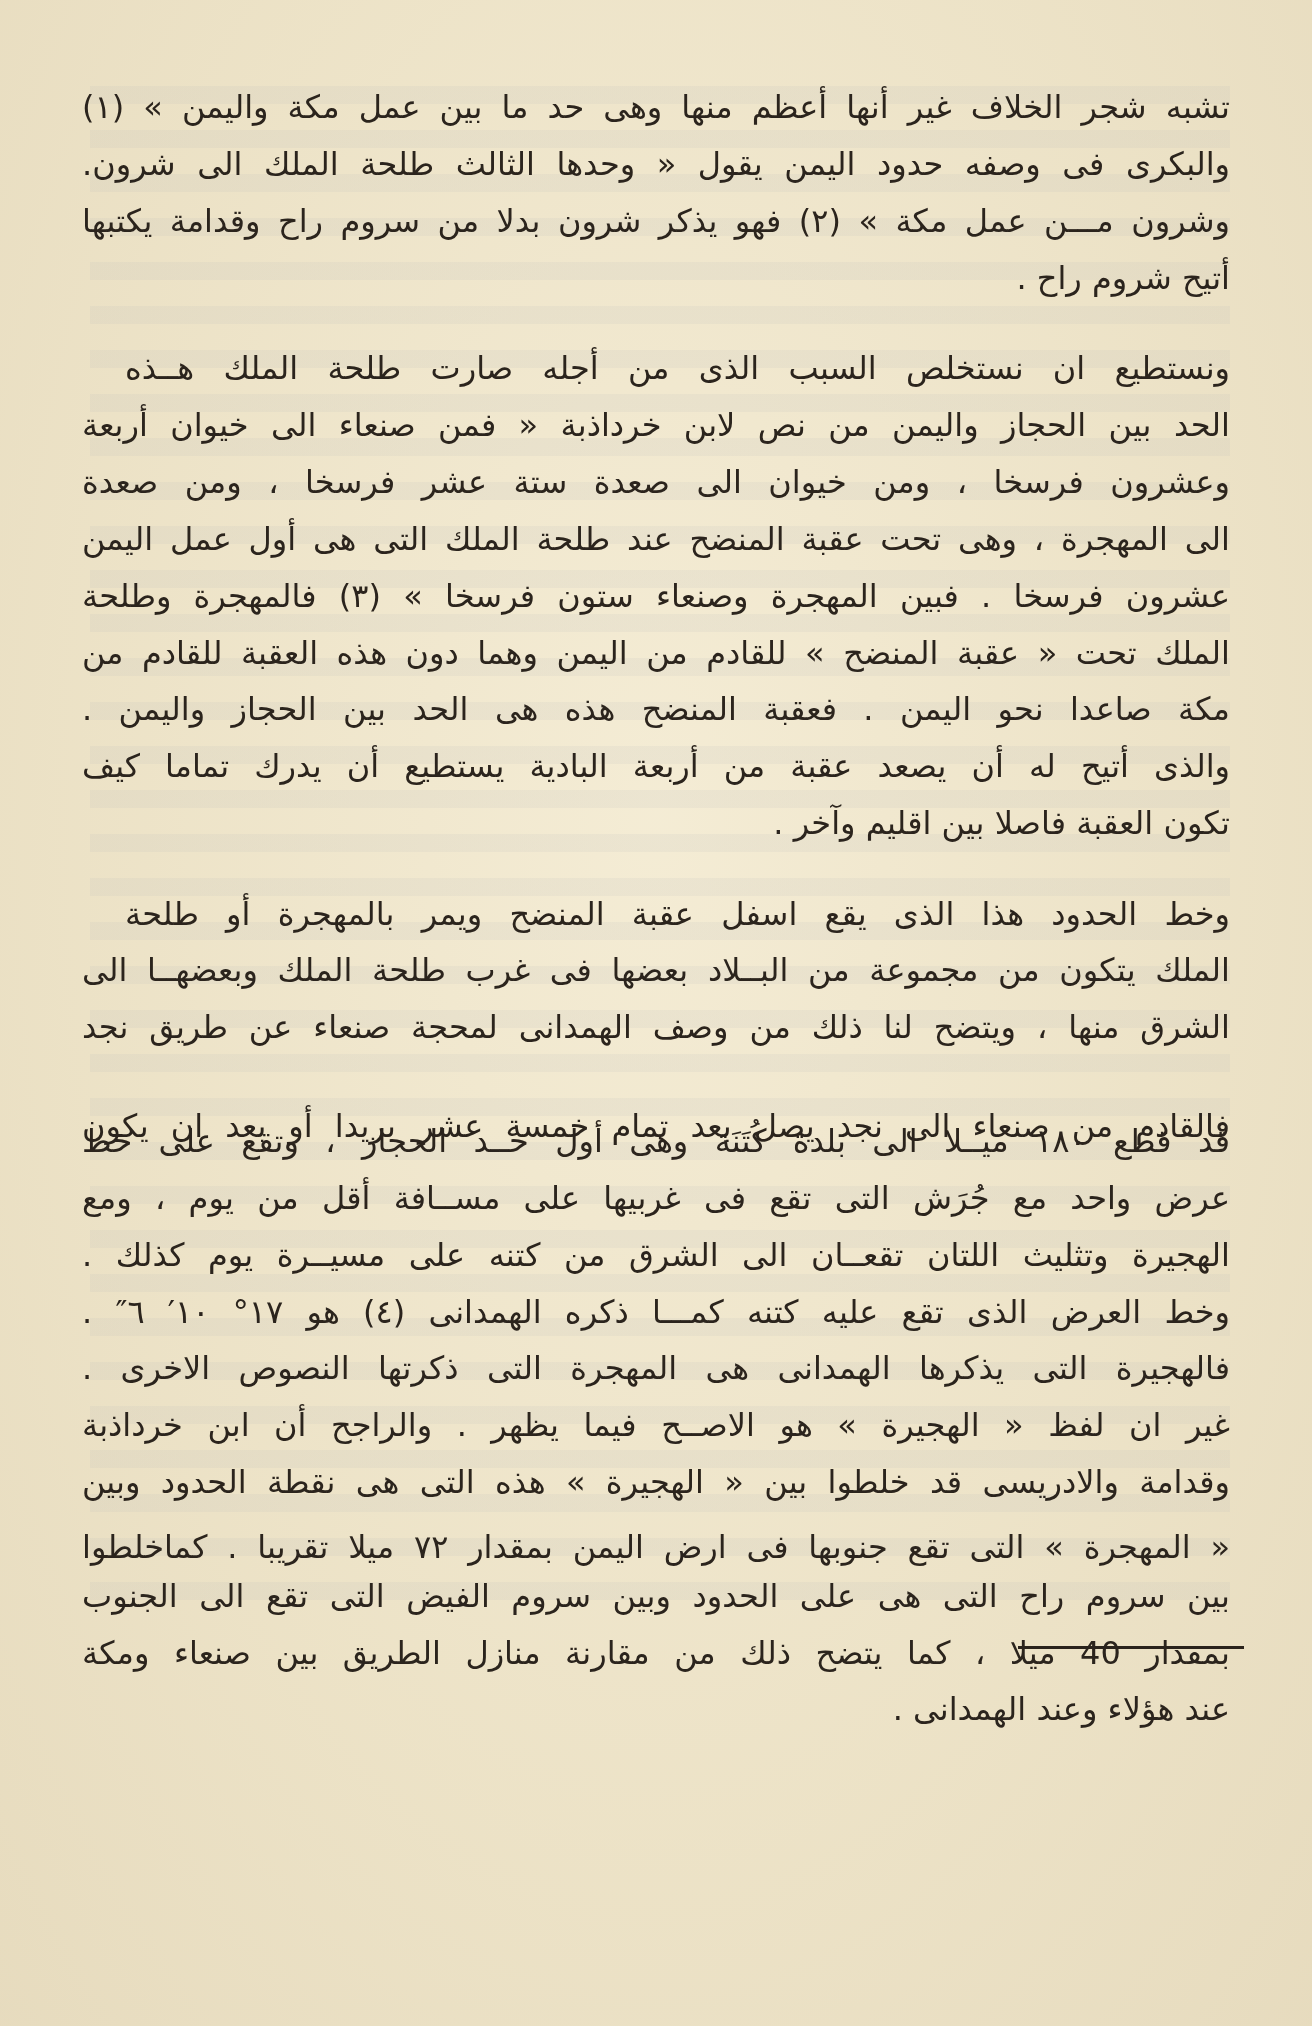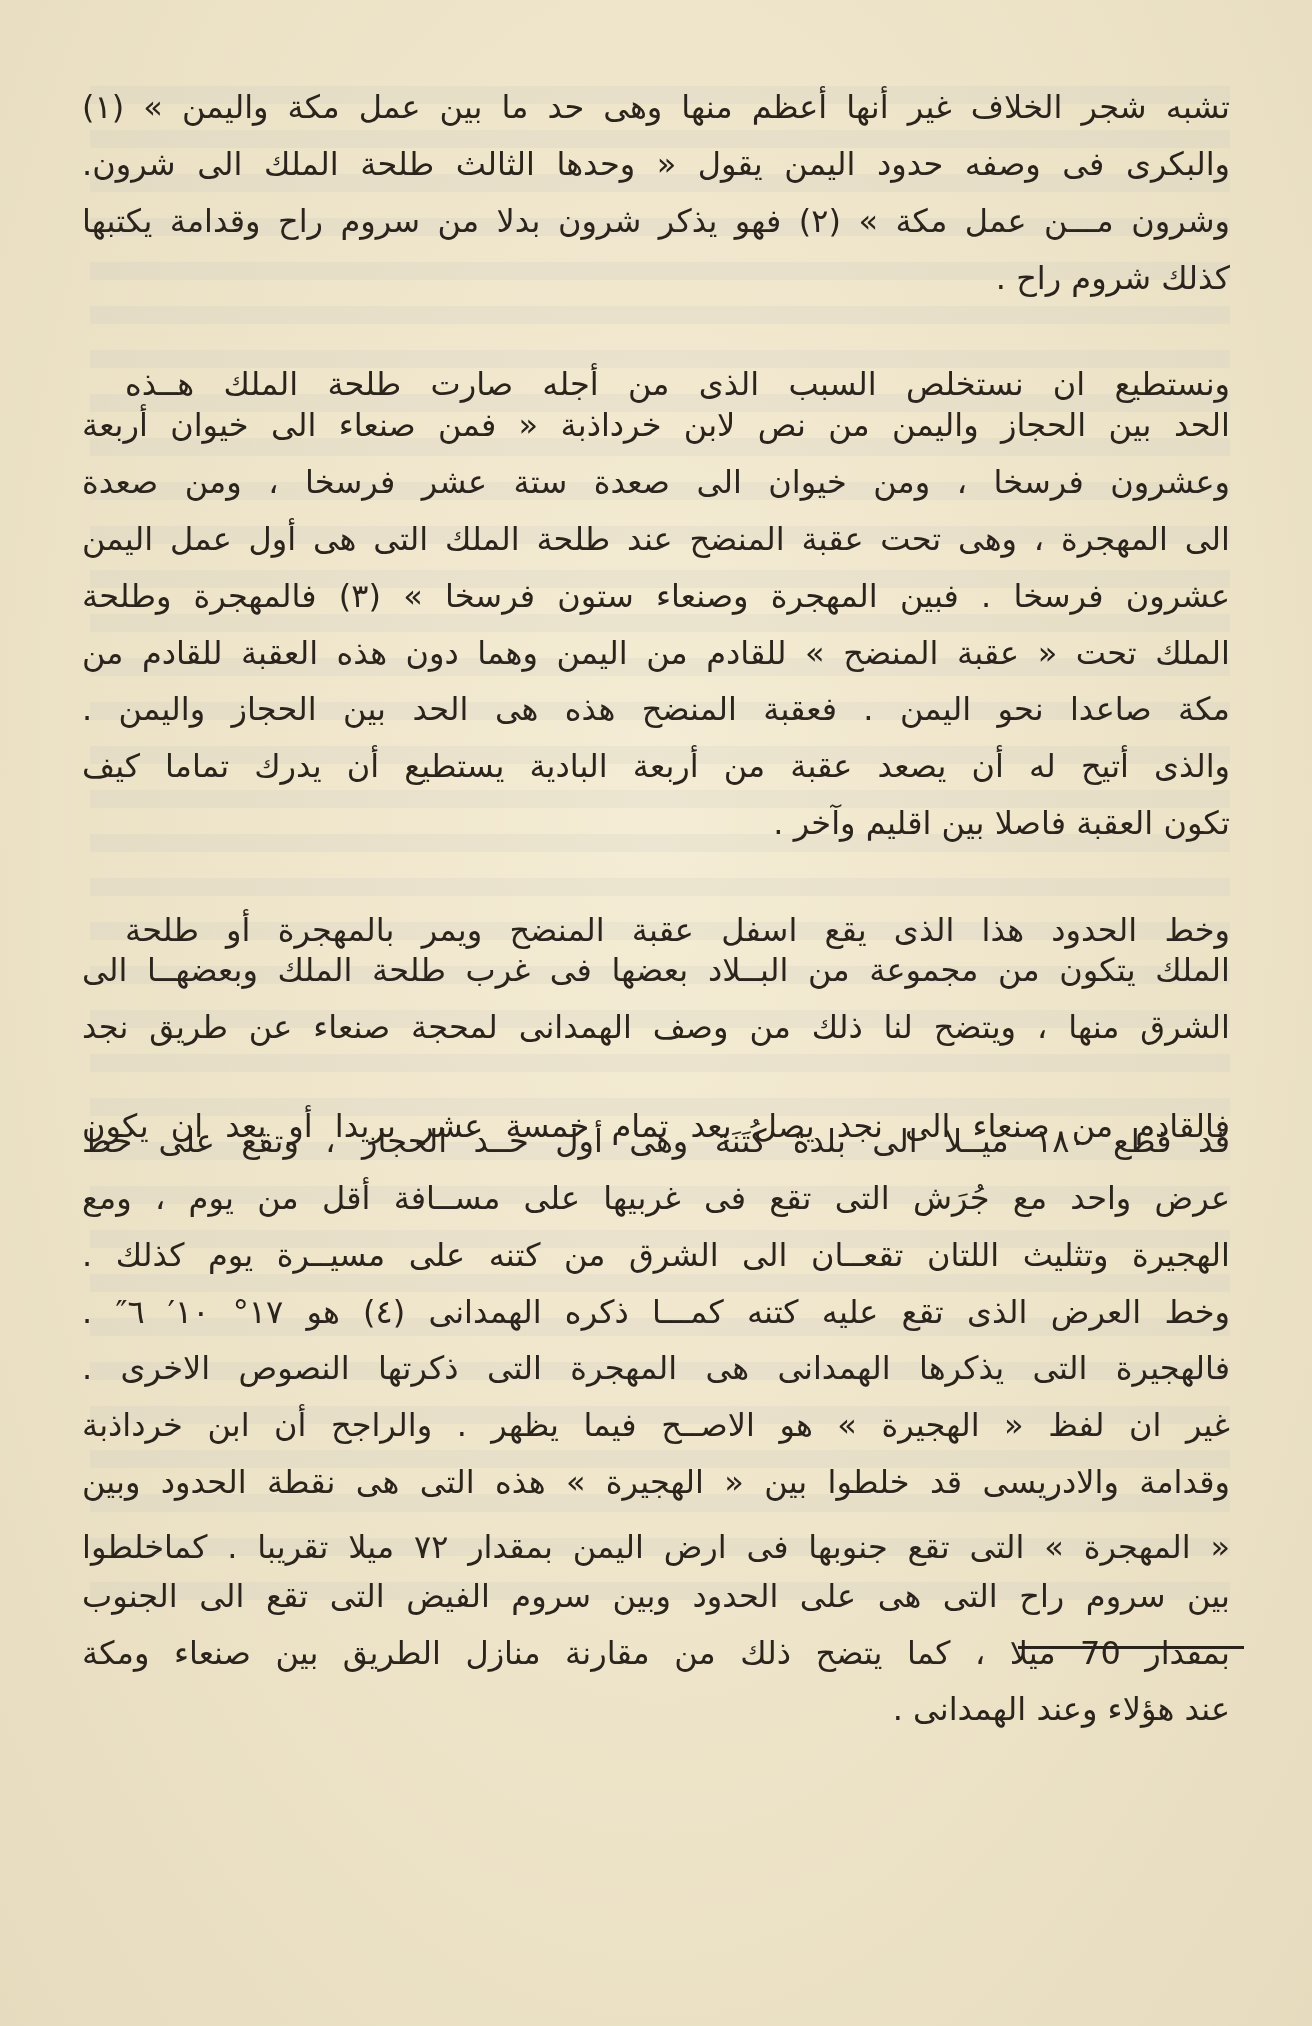--- a/index.html
+++ b/index.html
@@ -20,41 +20,41 @@
     background: repeating-linear-gradient(180deg, rgba(170,170,175,0) 0px, rgba(170,170,175,0) 26px, rgba(175,178,182,0.12) 26px, rgba(175,178,182,0.12) 44px);
     pointer-events:none;
   }
   .line {
     position:absolute; direction:rtl; text-align:justify; text-align-last:justify;
     font-size:32px; line-height:44px; height:44px; white-space:nowrap; overflow:visible;
     color:#2b241d;
   }
   .body-line { right:82px; width:1148px; }
   .body-line.last { text-align-last:right; }
-  .body-line.indent { right:82px; width:1105px; padding-right:0;margin-top:16px; }
+  .body-line.indent { right:82px; width:1105px; padding-right:0; }
   .separator {
     position:absolute; left:1018px; top:1646px; width:226px; height:3px; background:#2a231c;
   }
   .page-number {
     position:absolute; left:0; width:1312px; top:1955px; text-align:center;
     font-size:34px; font-weight:bold; color:#2a231c; direction:rtl; letter-spacing:2px;
   }
   .page-number .dash { display:inline-block; width:46px; height:6px; background:#2a231c; vertical-align:middle; margin:0 8px; border-radius:2px; }
 </style>
 </head>
 <body>
 
 <div class="page">
   <div class="ghost"></div>
 
   <div id="body-text">
       <div class="line body-line" style="top: 85px;">تشبه شجر الخلاف غير أنها أعظم منها وهى حد ما بين عمل مكة واليمن » (١)</div>
       <div class="line body-line" style="top: 142px;">والبكرى فى وصفه حدود اليمن يقول « وحدها الثالث طلحة الملك الى شرون.</div>
       <div class="line body-line" style="top: 199px;">وشرون مـــن عمل مكة » (٢) فهو يذكر شرون بدلا من سروم راح وقدامة يكتبها</div>
-      <div class="line body-line last" style="top: 256px;">كذلك شروم راح .</div>
+      <div class="line body-line last" style="top: 256px;">أتيح شروم راح .</div>
       <div class="line body-line indent" style="top: 346px;">ونستطيع ان نستخلص السبب الذى من أجله صارت طلحة الملك هــذه</div>
       <div class="line body-line" style="top: 403px;">الحد بين الحجاز واليمن من نص لابن خرداذبة « فمن صنعاء الى خيوان أربعة</div>
       <div class="line body-line" style="top: 460px;">وعشرون فرسخا ، ومن خيوان الى صعدة ستة عشر فرسخا ، ومن صعدة</div>
       <div class="line body-line" style="top: 517px;">الى المهجرة ، وهى تحت عقبة المنضح عند طلحة الملك التى هى أول عمل اليمن</div>
       <div class="line body-line" style="top: 574px;">عشرون فرسخا . فبين المهجرة وصنعاء ستون فرسخا » (٣) فالمهجرة وطلحة</div>
       <div class="line body-line" style="top: 631px;">الملك تحت « عقبة المنضح » للقادم من اليمن وهما دون هذه العقبة للقادم من</div>
       <div class="line body-line" style="top: 687px;">مكة صاعدا نحو اليمن . فعقبة المنضح هذه هى الحد بين الحجاز واليمن .</div>
       <div class="line body-line" style="top: 744px;">والذى أتيح له أن يصعد عقبة من أربعة البادية يستطيع أن يدرك تماما كيف</div>
       <div class="line body-line last" style="top: 801px;">تكون العقبة فاصلا بين اقليم وآخر .</div>
       <div class="line body-line indent" style="top: 892px;">وخط الحدود هذا الذى يقع اسفل عقبة المنضح ويمر بالمهجرة أو طلحة</div>
@@ -63,21 +63,21 @@
       <div class="line body-line" style="top: 1104px;">فالقادم من صنعاء الى نجد يصل بعد تمام خمسة عشر بريدا أو بعد ان يكون</div>
       <div class="line body-line" style="top: 1119px;">قد قطع ١٨٠ ميــلا الى بلدة كُتَنَة وهى أول حــد الحجاز ، وتقع على خط</div>
       <div class="line body-line" style="top: 1176px;">عرض واحد مع جُرَش التى تقع فى غربيها على مســافة أقل من يوم ، ومع</div>
       <div class="line body-line" style="top: 1233px;">الهجيرة وتثليث اللتان تقعــان الى الشرق من كتنه على مسيــرة يوم كذلك .</div>
       <div class="line body-line" style="top: 1290px;">وخط العرض الذى تقع عليه كتنه كمـــا ذكره الهمدانى (٤) هو ١٧° ١٠′ ٦″ .</div>
       <div class="line body-line" style="top: 1346px;">فالهجيرة التى يذكرها الهمدانى هى المهجرة التى ذكرتها النصوص الاخرى .</div>
       <div class="line body-line" style="top: 1403px;">غير ان لفظ « الهجيرة » هو الاصــح فيما يظهر . والراجح أن ابن خرداذبة</div>
       <div class="line body-line" style="top: 1460px;">وقدامة والادريسى قد خلطوا بين « الهجيرة » هذه التى هى نقطة الحدود وبين</div>
       <div class="line body-line" style="top: 1517px; margin-top: 8px;">« المهجرة » التى تقع جنوبها فى ارض اليمن بمقدار ٧٢ ميلا تقريبا . كماخلطوا</div>
       <div class="line body-line" style="top: 1574px;">بين سروم راح التى هى على الحدود وبين سروم الفيض التى تقع الى الجنوب</div>
-      <div class="line body-line" style="top: 1631px;">بمقدار 70 ميلا ، كما يتضح ذلك من مقارنة منازل الطريق بين صنعاء ومكة</div>
+      <div class="line body-line" style="top: 1631px;">بمقدار 40 ميلا ، كما يتضح ذلك من مقارنة منازل الطريق بين صنعاء ومكة</div>
       <div class="line body-line last" style="top: 1687px;">عند هؤلاء وعند الهمدانى .</div>
     </div>
 
   <div class="separator"></div>
 
   <div id="footnotes"></div>
 
 </div>
 
 </body></html>

